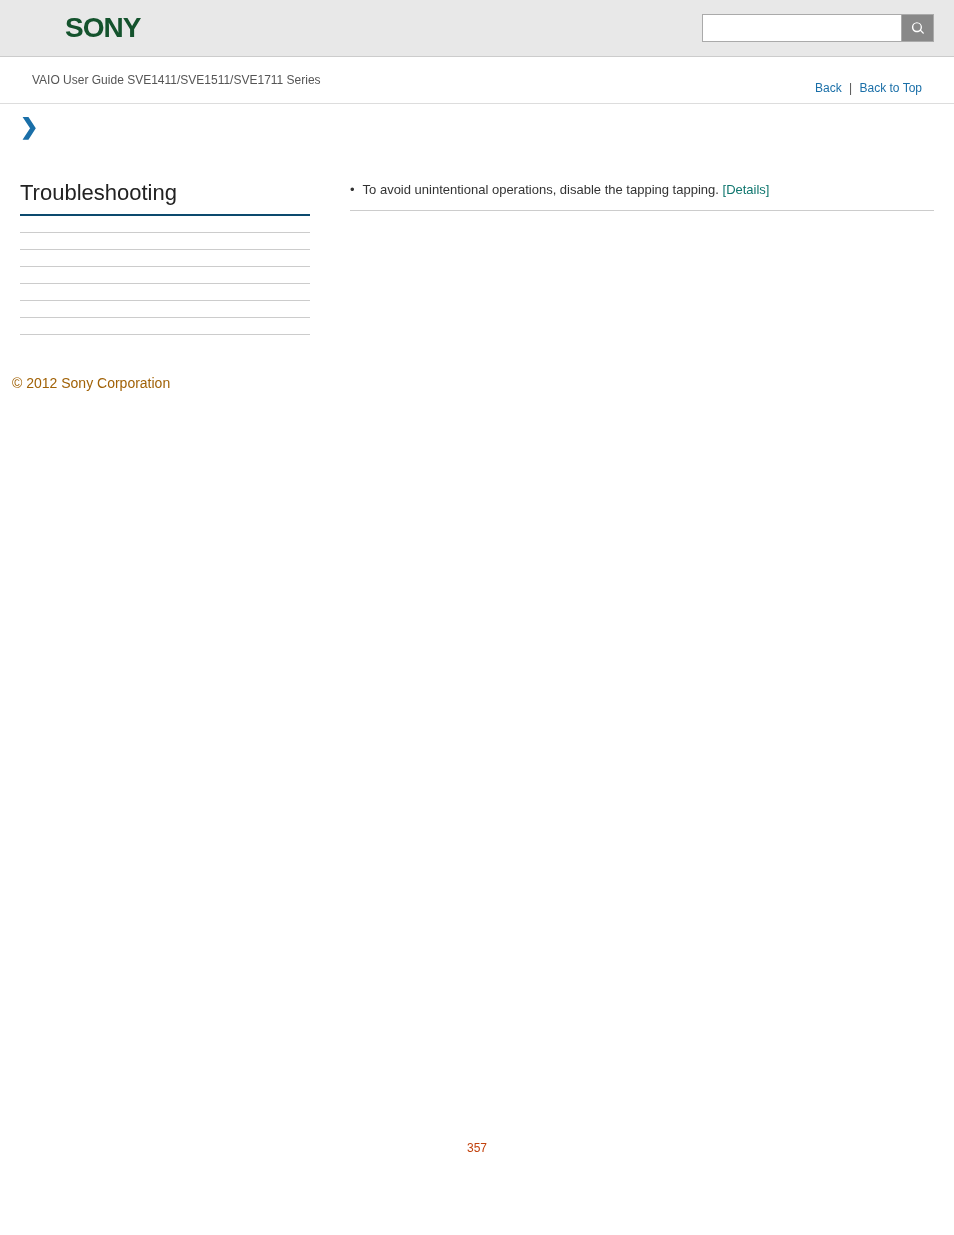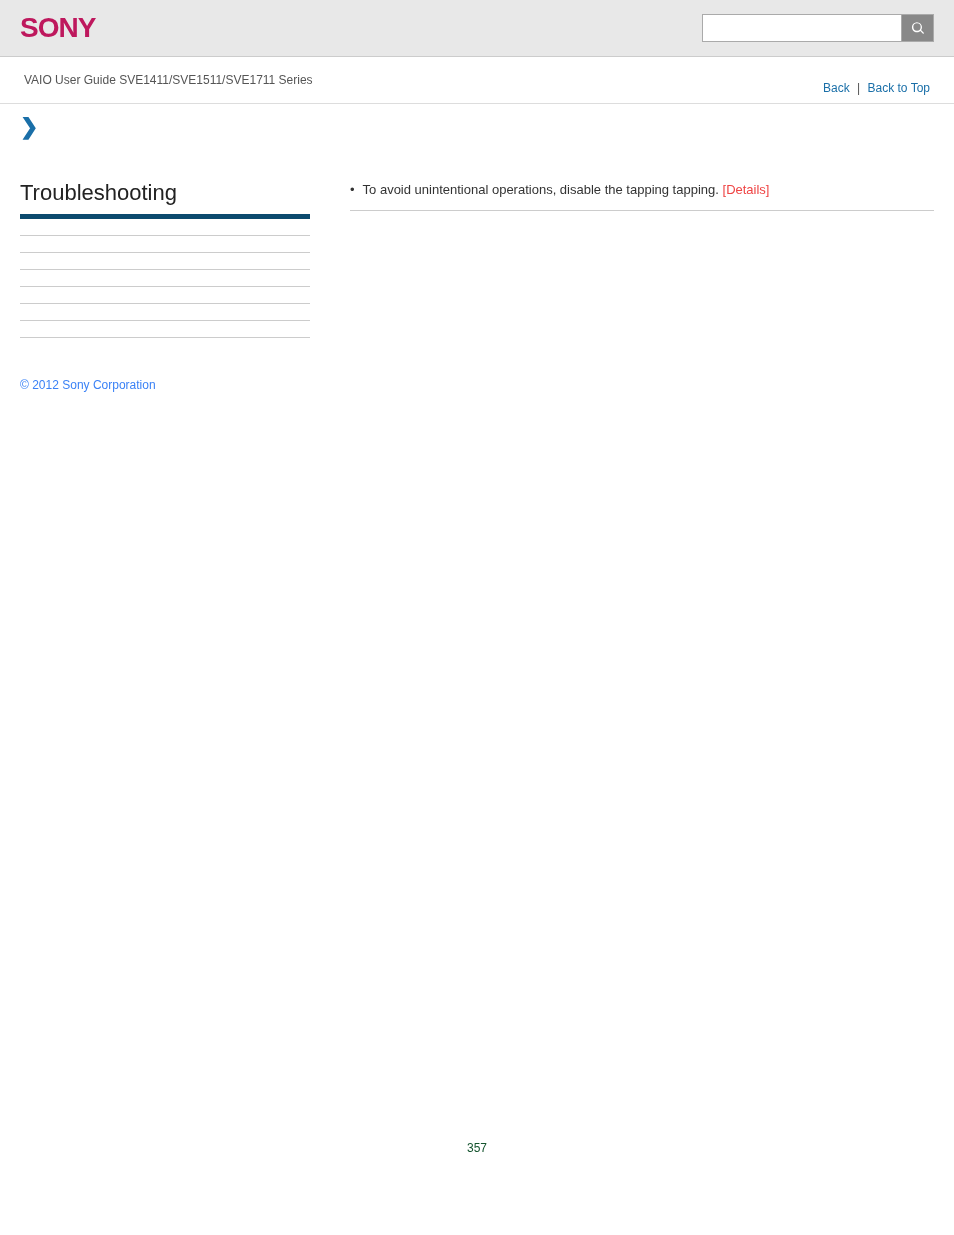--- a/index.html
+++ b/index.html
@@ -23,23 +23,24 @@
       padding: 12px 20px;
       display: flex;
       align-items: center;
       justify-content: space-between;
       border-bottom: 1px solid #ccc;
     }
 
     .sony-logo {
       font-size: 28px;
       font-weight: 900;
-      color: #be185d;
+      color: #14532d;
       letter-spacing: -1px;
       font-family: Arial Black, Arial, sans-serif;
+      margin-left: 45px;
     }
 
     .search-area {
       display: flex;
       align-items: center;
     }
 
     .search-input {
       width: 200px;
       height: 28px;
@@ -62,21 +63,21 @@
     }
 
     .search-button svg {
       width: 16px;
       height: 16px;
       fill: #fff;
     }
 
     
     .nav-bar {
-      padding: 8px 24px;
+      padding: 8px 32px;
       display: flex;
       justify-content: space-between;
       align-items: center;
       border-bottom: 1px solid #ddd;
     }
 
     .breadcrumb-text {
       font-size: 12px;
       color: #555;
     }
@@ -118,21 +119,21 @@
       width: 310px;
       min-width: 310px;
       padding-right: 20px;
     }
 
     .sidebar-title {
       font-size: 22px;
       font-weight: normal;
       color: #222;
       padding-bottom: 8px;
-      border-bottom: 5px solid #0c4a6e;
+      border-bottom: 2px solid #0c4a6e;
       margin-bottom: 0;
     }
 
     .sidebar-links {
       list-style: none;
     }
 
     .sidebar-links li {
       border-bottom: 1px solid #ccc;
       padding: 12px 0 4px 0;
@@ -165,36 +166,36 @@
       color: #333;
     }
 
     .content-text {
       font-size: 13px;
       color: #333;
       line-height: 1.5;
     }
 
     .content-link {
-      color: #ef4444;
+      color: #0f766e;
       text-decoration: none;
     }
 
     
     .footer {
-      padding: 20px 20px;
-      font-size: 12px;
-      color: #3b82f6;
+      padding: 20px 12px;
+      font-size: 14px;
+      color: #a16207;
     }
 
     
     .page-number {
       text-align: center;
       font-size: 12px;
-      color: #14532d;
+      color: #c2410c;
       padding: 20px;
       position: absolute;
       bottom: 60px;
       left: 50%;
       transform: translateX(-50%);
     }
 
     .content-wrapper {
       position: relative;
       min-height: 1235px;

